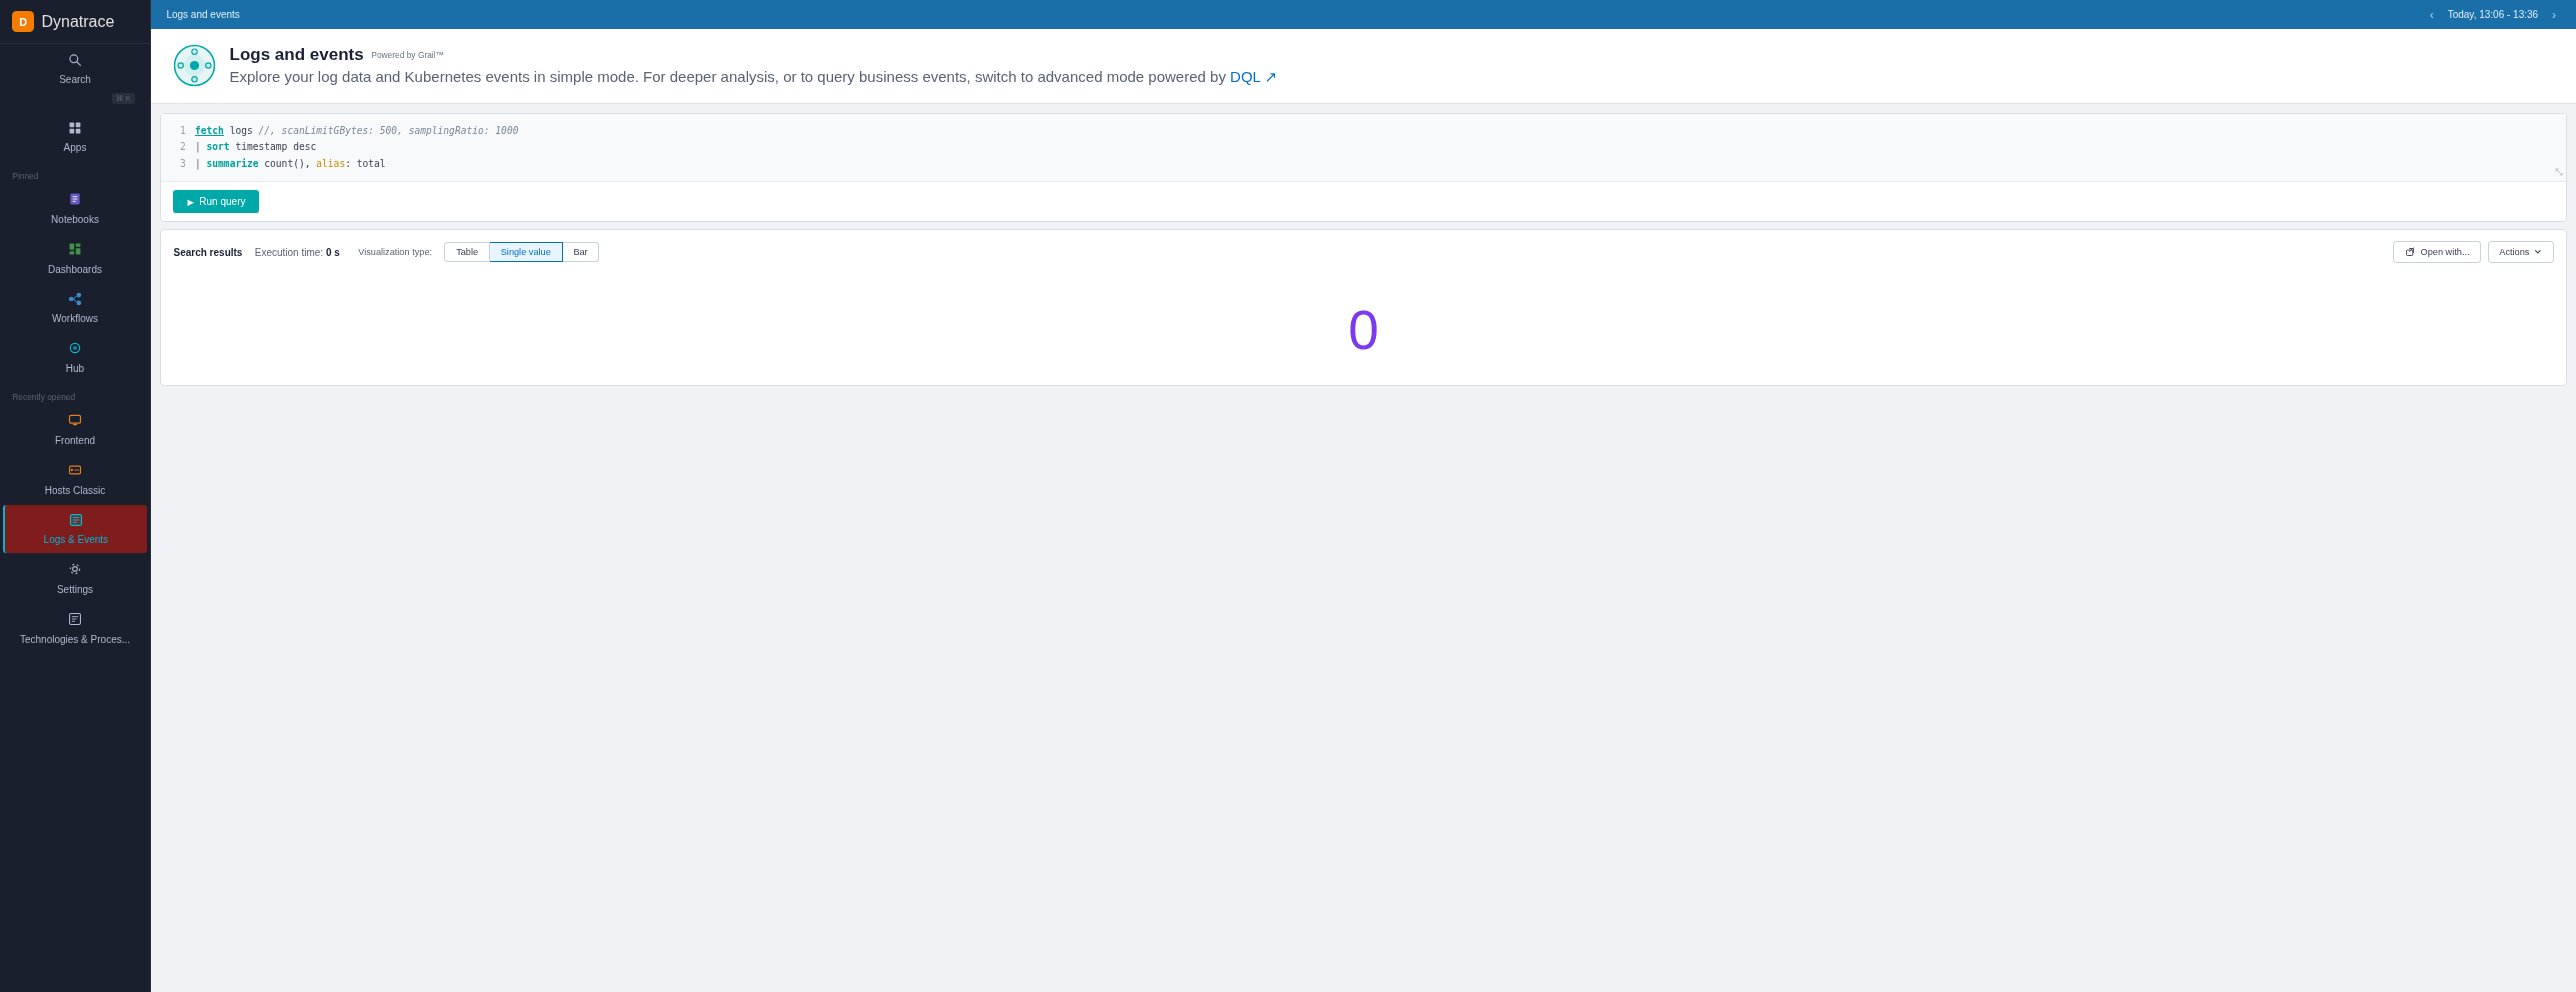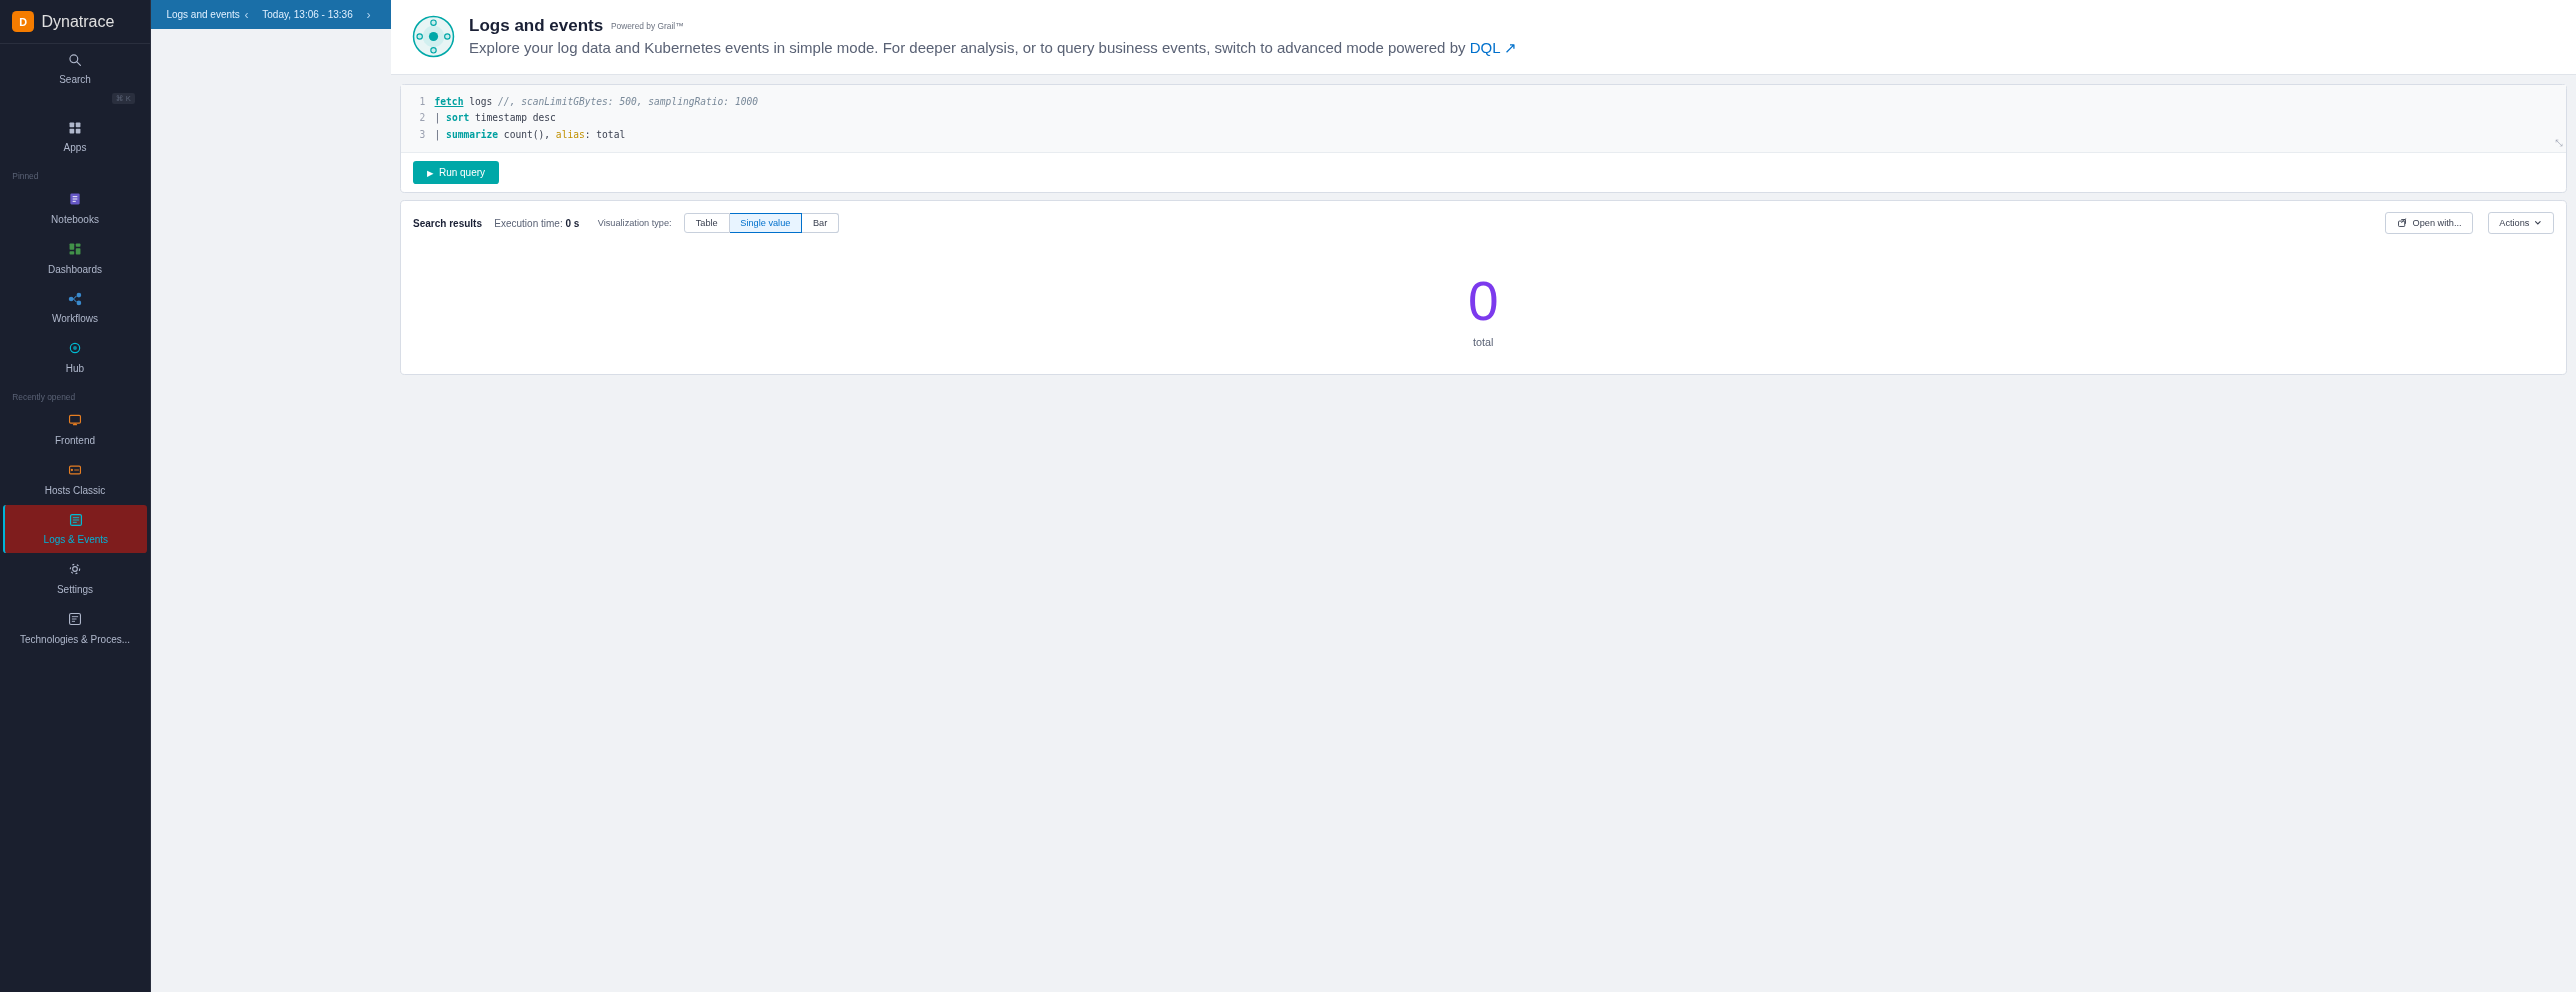--- a/index.html
+++ b/index.html
@@ -63,21 +63,21 @@
       color: #5a6275;
       background: #2a2f3e;
       border-radius: 2.3px;
       padding: 0.8px 3.8px;
     }
 
     
     .main {
       flex: 1;
       display: flex;
-      flex-direction: row;
+      flex-direction: column;
       background: #f0f2f5;
       overflow: hidden;
     }
 
     
     .topbar {
       background: #1a6fa8;
       height: 29px;
       display: flex;
       align-items: center;
@@ -288,21 +288,20 @@
       padding: 4.6px 10.8px;
       font-size: 9.2px;
       border: 0.8px solid #c8d0dc;
       background: white;
       border-radius: 3.1px;
       cursor: pointer;
       color: #3a4050;
       display: flex;
       align-items: center;
       gap: 4.6px;
-      margin-left: 8px;
     }
     .action-btn.actions-btn { }
 
     .results-value {
       text-align: center;
       padding: 31px 0 15.4px;
     }
     .big-number {
       font-size: 55px;
       font-weight: 300;
@@ -531,19 +530,18 @@
             <span>Actions</span>
             <svg width="7.7" height="7.7" viewBox="0 0 10 10" fill="none">
               <path d="M2 3.5L5 6.5L8 3.5" stroke="#3a4050" stroke-width="1.4" stroke-linecap="round"></path>
             </svg>
           </button>
         </div>
       </div>
 
       <div class="results-value">
         <div class="big-number">0</div>
-        <div class="big-number-label">total</div>
       </div>
     </div>
 
   </div>
 </div>
 
 
 </body></html>

